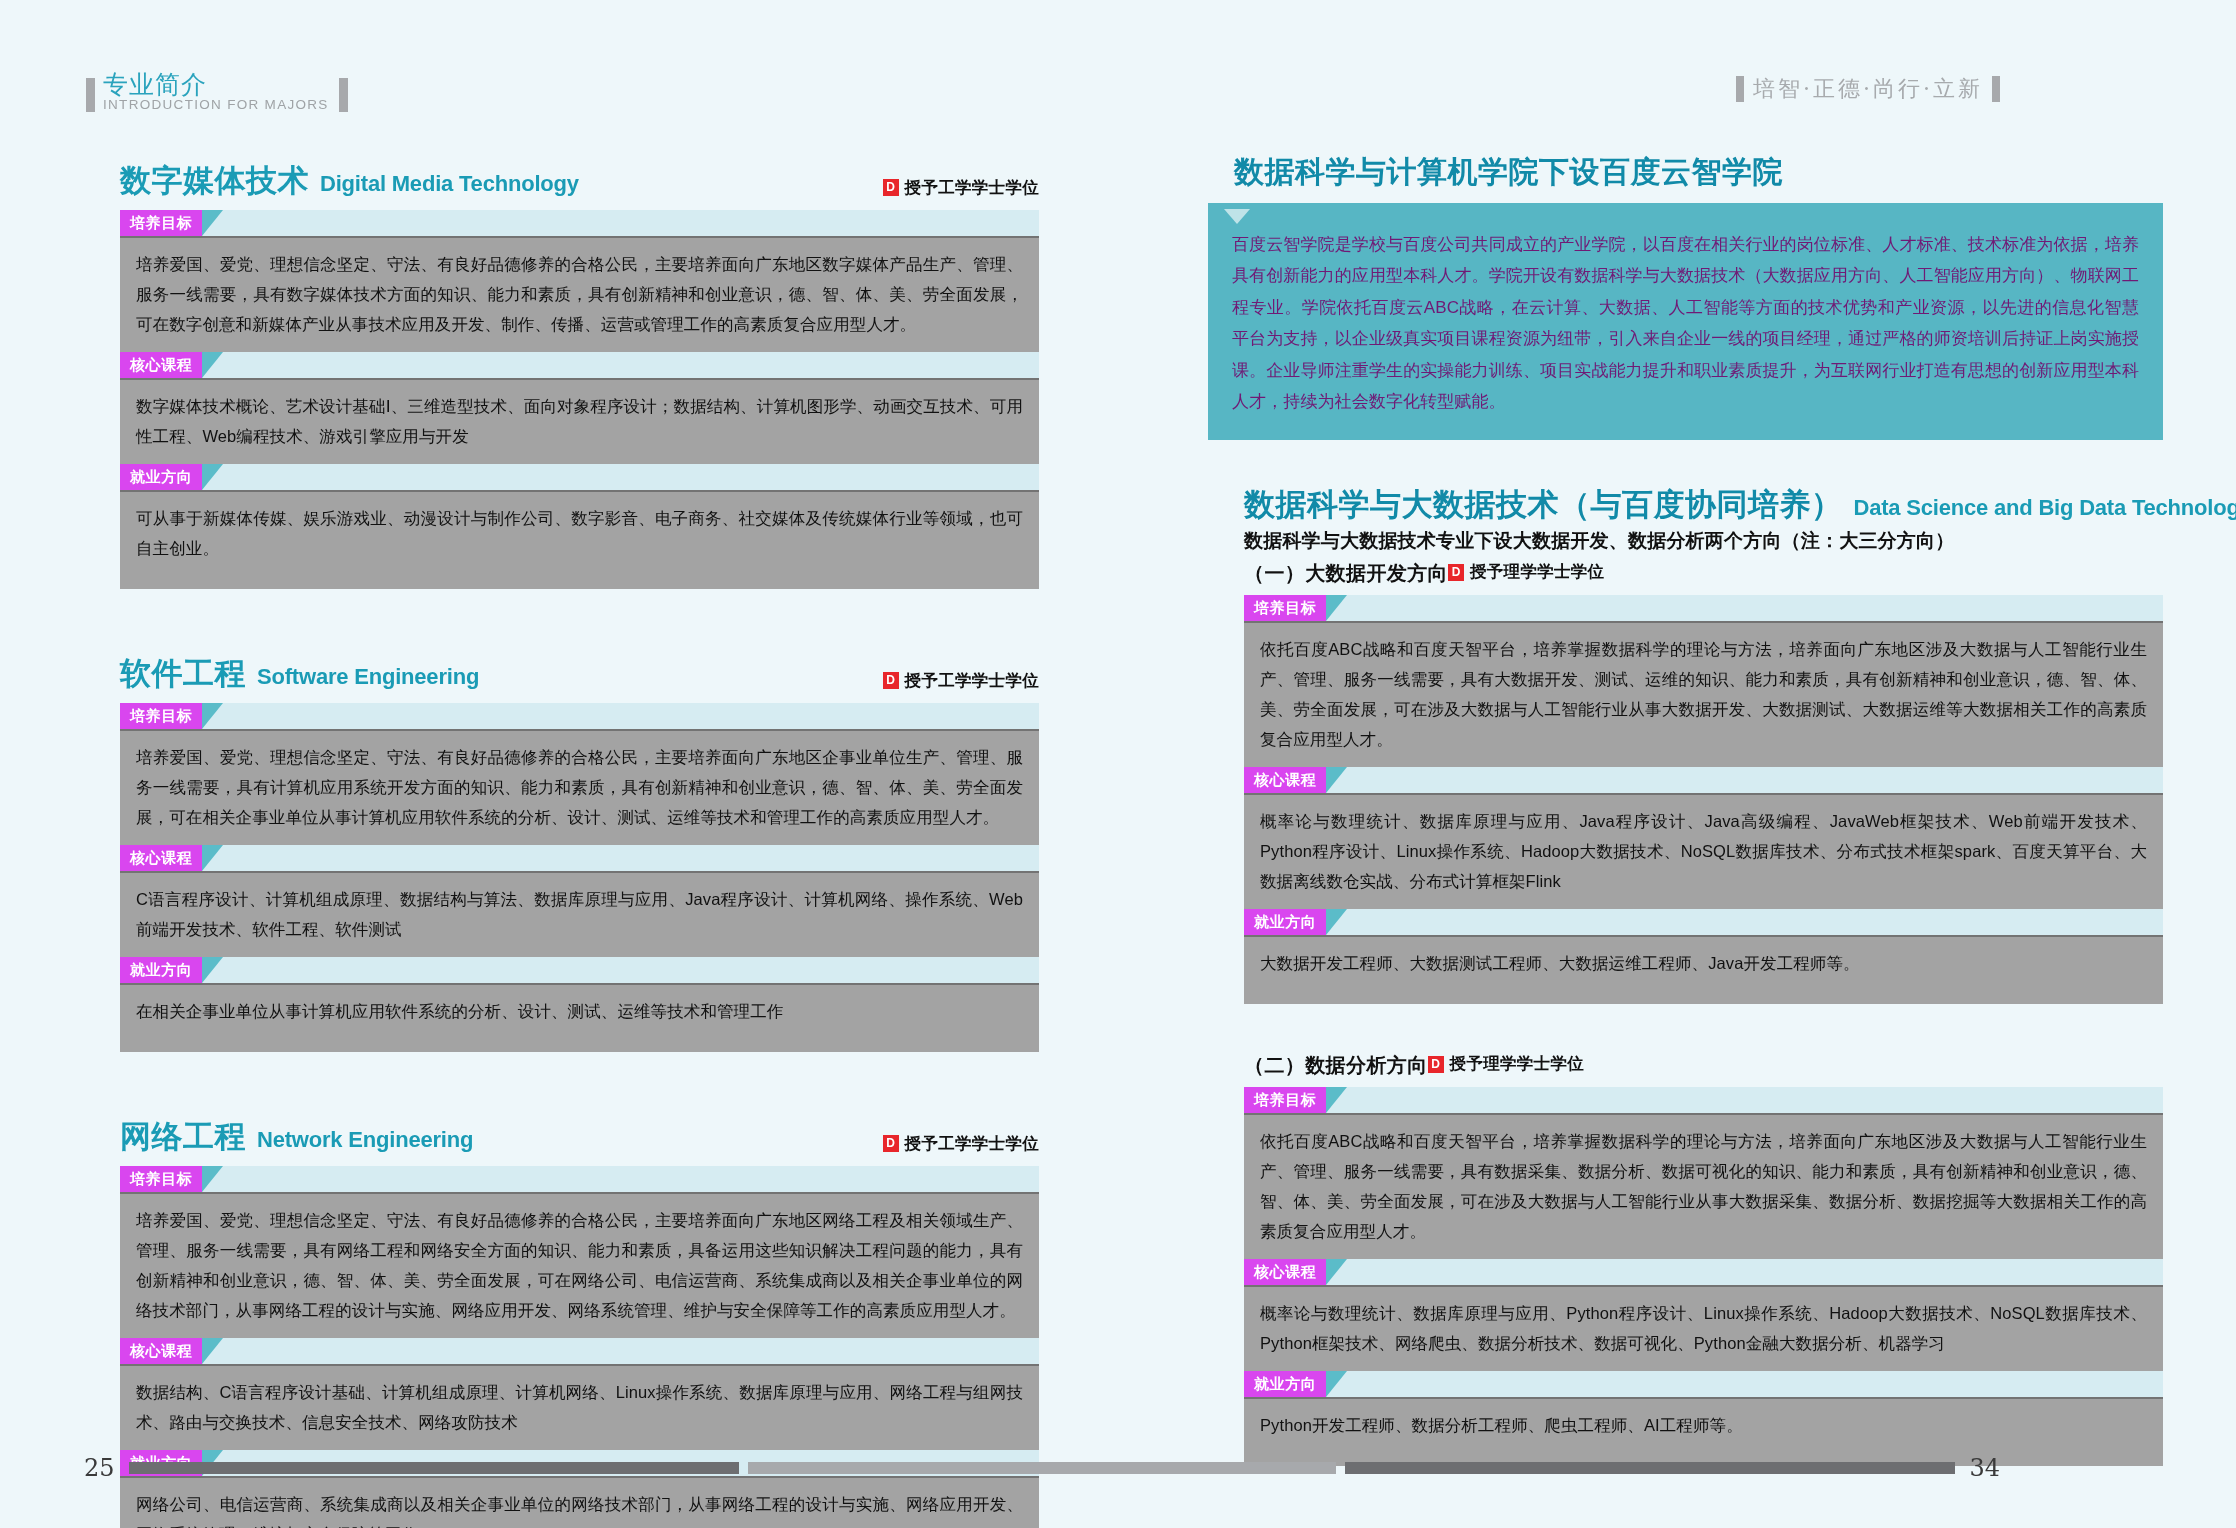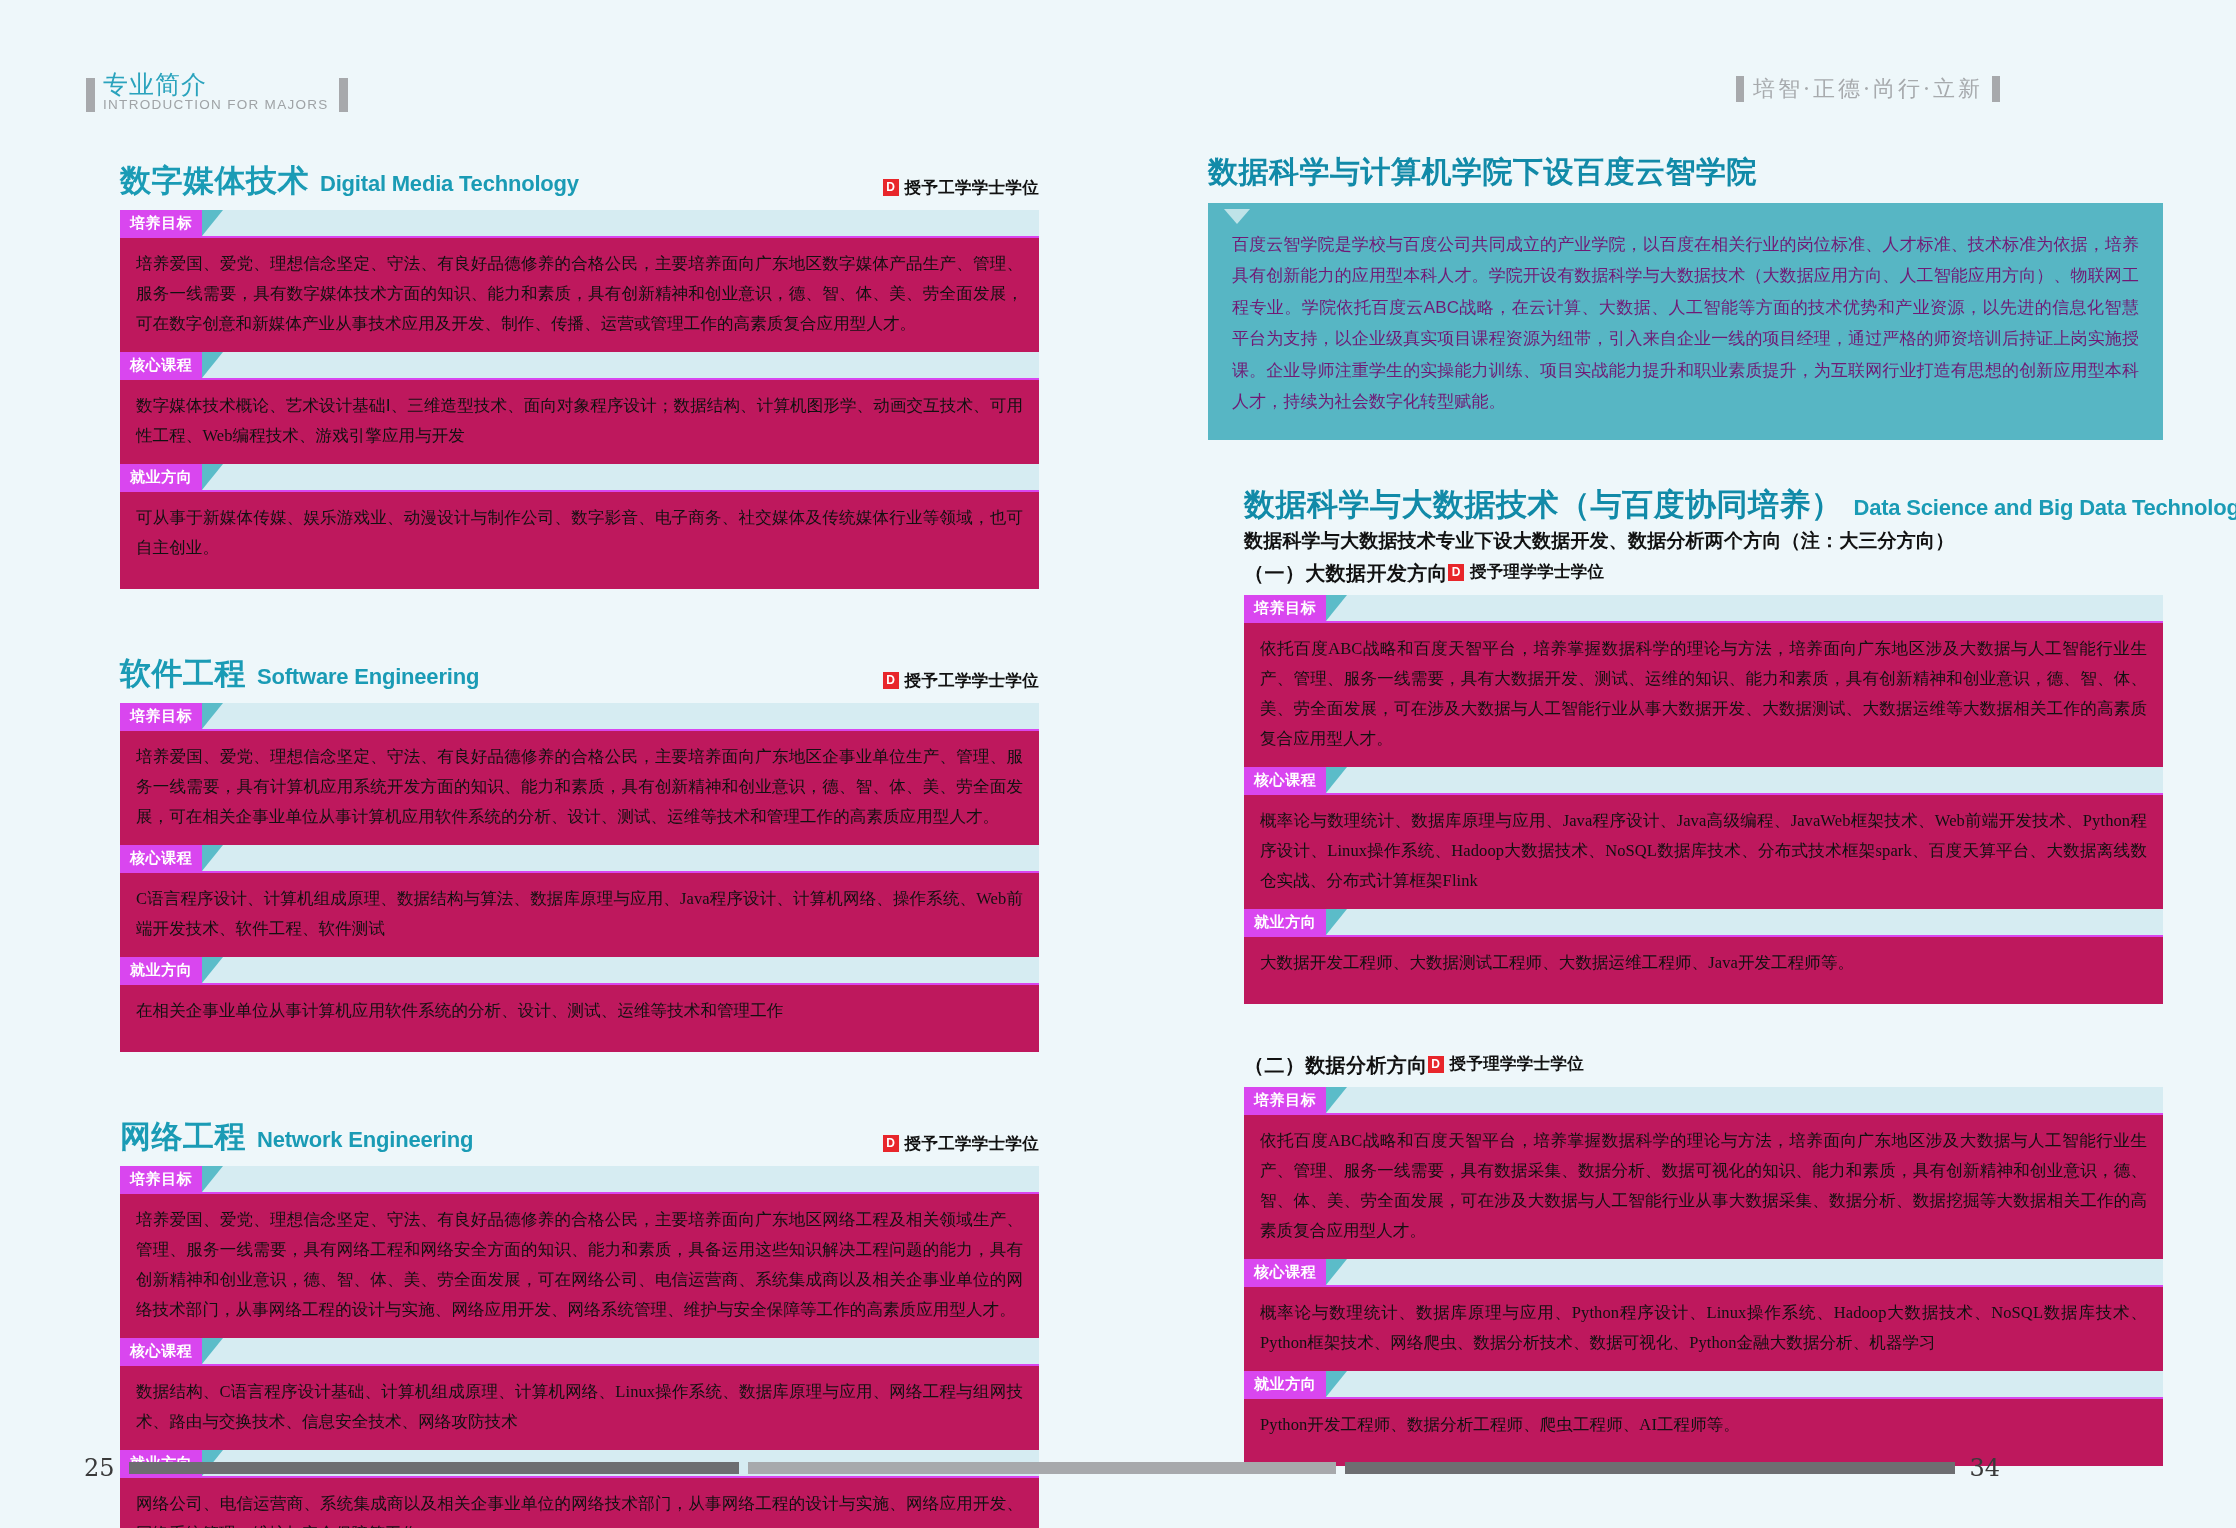--- a/index.html
+++ b/index.html
@@ -197,42 +197,42 @@
     border-right: 21px solid transparent;
   }
   .tab-fill {
     position: absolute;
     left: 0; right: 0; top: 0;
     height: 26px;
     background: #d6ecf2;
     z-index: -1;
   }
   .body-box {
-    background: #be185d;
+    background: #a3a3a3;
     padding: 11px 16px 13px 16px;
-    border-top: 2px solid #d946ef;
+    border-top: 2px solid #737373;
     box-sizing: border-box;
-    font-family: Liberation Serif, serif;
   }
   .body-text {
     font-size: 16.5px;
     line-height: 1.82;
     color: #111111;
     text-align: justify;
     letter-spacing: 0.1px;
   }
   .body-box.pad-end { padding-bottom: 26px; }
 
   
   .inst-title {
     font-size: 30px;
     font-weight: bold;
     color: #118aa8;
     letter-spacing: 0.5px;
     margin-bottom: 10px;
+    margin-left: 26px;
   }
   .inst-box {
     background: #57b6c4;
     padding: 26px 24px 22px 24px;
     position: relative;
     box-sizing: border-box;
   }
   .inst-box::before {
     content: "";
     position: absolute;

